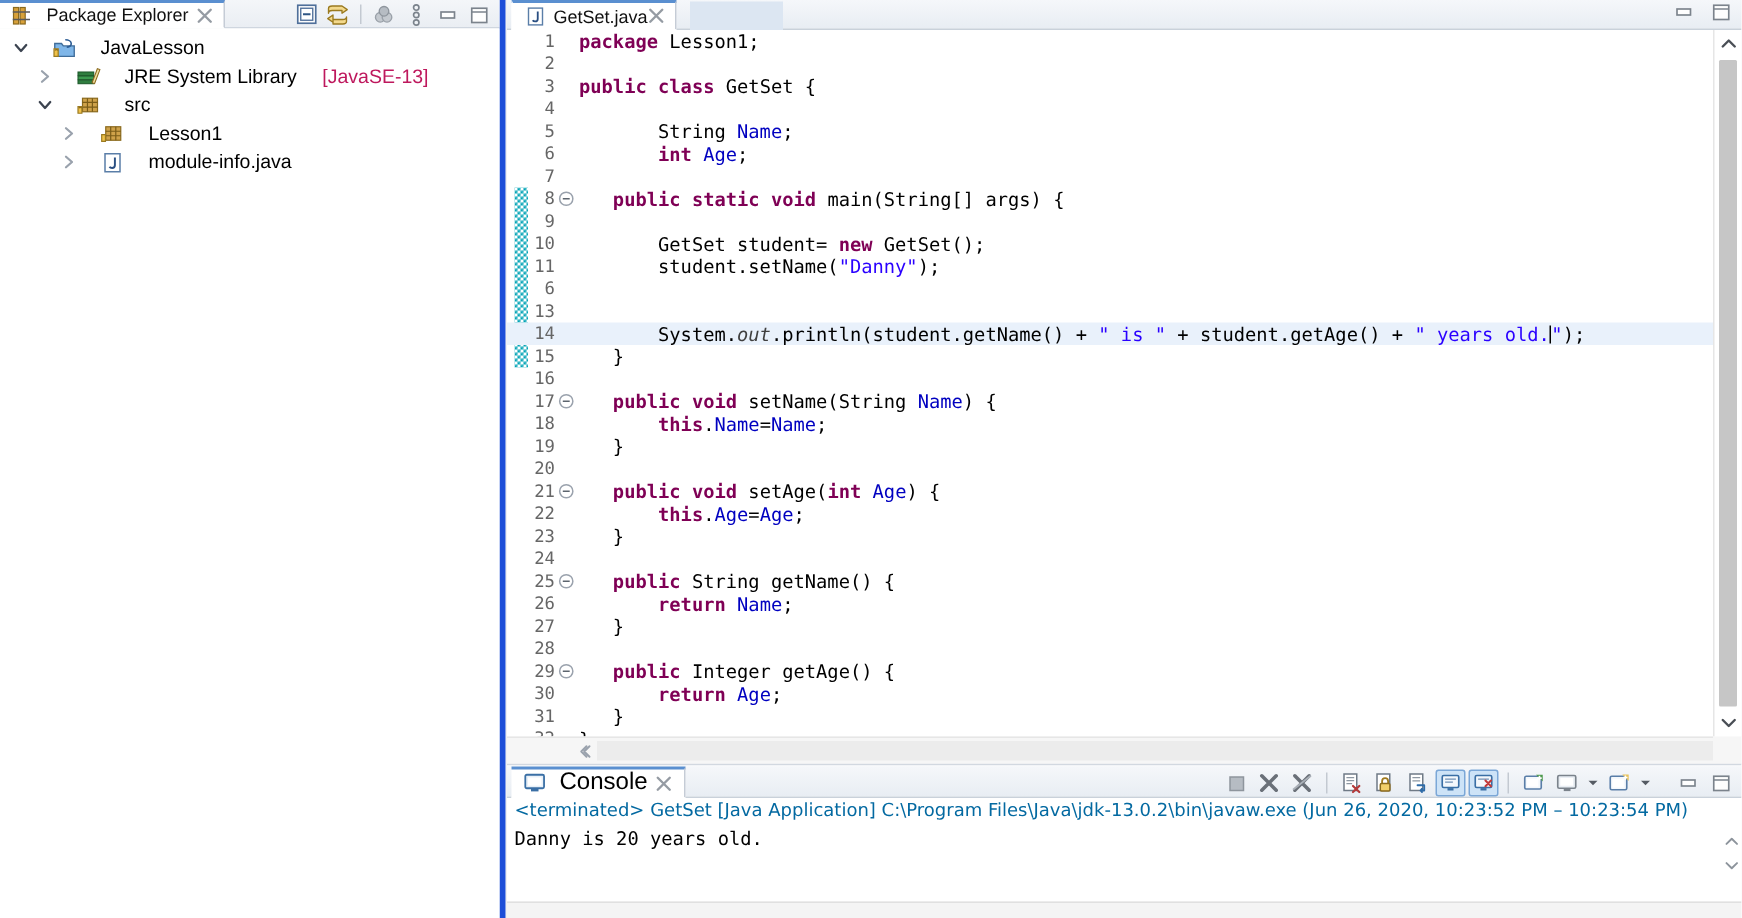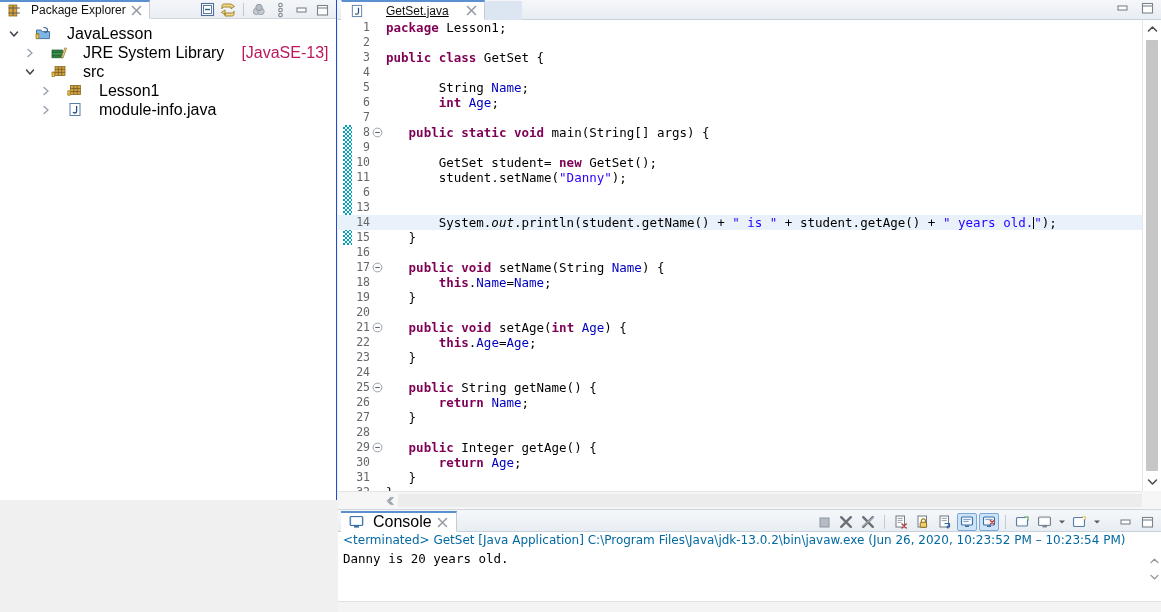--- a/index.html
+++ b/index.html
@@ -8,23 +8,23 @@
     overflow: hidden;
     background: #ffffff;
     font-family: "Liberation Sans", sans-serif;
     font-size: 12px;
     color: #000000;
   }
   .app { position: relative; width: 1161px; height: 612px; background: #f0f0f0; }
 
   
   .left-panel {
-    position: absolute; left: 0; top: 0; width: 337px; height: 500px;
-    background: #ffffff;
-    border-right: 1px solid #1d4ed8;
+    position: absolute; left: 0; top: 0; width: 337px; height: 612px;
+    background: #ffffff;
+    border-right: 4px solid #1d4ed8;
   }
   .pe-tabbar {
     position: relative; height: 19px;
     background: linear-gradient(to bottom,#f4f6f9 0%,#eaeef3 100%);
     border-bottom: 1px solid #cfd6df;
   }
   .pe-tab {
     position: absolute; left: 0; top: 0; height: 19px;
     display: flex; align-items: center; gap: 5px;
     padding: 0 7px 0 5px;
@@ -45,22 +45,22 @@
     display: flex; align-items: center; justify-content: center;
     border: 1px solid transparent; border-radius: 2px;
   }
   .tb-sep { width: 1px; height: 13px; background: #c3c9d1; margin: 0 4px; }
 
   .tree {
     position: absolute; top: 19px; left: 0; right: 0; bottom: 0;
     padding-top: 5px; overflow: hidden; background: #fff;
   }
   .tnode {
-    display: flex; align-items: center; height: 19px;
-    font-size: 16px; color: #000; white-space: nowrap; gap: 12px;
+    display: flex; align-items: flex-start; height: 19px;
+    font-size: 13px; color: #000; white-space: nowrap; gap: 12px;
   }
   .tw { display: inline-flex; width: 16px; height: 16px; align-items: center; justify-content: center; }
   .ticon { display: inline-flex; width: 18px; height: 16px; align-items: center; justify-content: center; margin-right: 3px; }
   .tlabel { }
   .tsub { color: #be185d; margin-left: 5px; }
   .d0 { padding-left: 6px; }
   .d1 { padding-left: 22px; }
   .d2 { padding-left: 38px; }
 
   
@@ -68,28 +68,27 @@
     position: absolute; left: 338px; top: 0; right: 0; bottom: 0;
     background: #f2f4f7;
   }
   .ed-tabbar {
     position: relative; height: 20px;
     background: linear-gradient(to bottom,#f5f7fa 0%,#e8edf3 100%);
     border-bottom: 1px solid #c9d1da;
   }
   .ed-tab {
     position: absolute; left: 3px; top: 0; height: 20px;
-    display: flex; align-items: center; gap: 17px;
+    display: flex; align-items: center; gap: 0;
     padding: 0 7px 0 6px;
     background: #ffffff;
     border-top: 2px solid #5a8fd0;
     border-right: 1px solid #c5ccd6;
     border-left: 1px solid #ffffff;
     border-bottom: 1px solid #ffffff;
-    text-decoration: underline;
   }
   .ed-tab-ghost {
     position: absolute; left: 122px; top: 1px; width: 62px; height: 19px;
     background: #dce6f2;
   }
   .ed-tab-title { font-size: 12px; color: #111; }
   .ed-winbtns { position: absolute; right: 6px; top: 1px; display: flex; gap: 10px; align-items: center; }
 
   .editor {
     position: absolute; left: 0; top: 20px; right: 0; height: 490px;
@@ -125,21 +124,21 @@
   }
   .fold {
     position: absolute; left: 34px; top: 2px; width: 11px; height: 11px;
   }
   .ctext { position: absolute; left: 48px; top: 0; white-space: pre; color: #000; }
 
   
   .kw  { color: #7f0055; font-weight: bold; }
   .str { color: #2a00ff; }
   .fld { color: #0000c0; }
-  .sfld{ color: #000000; font-style: italic; }
+  .sfld{ color: #404040; font-style: italic; }
   .cur { display: inline-block; width: 1px; height: 12px; background: #000; vertical-align: -2px; }
 
   .vscroll {
     position: absolute; right: 0; top: 0; width: 19px; bottom: 18px;
     background: #ffffff; border-left: 1px solid #e6e6e6;
   }
   .vs-arrow { width: 19px; height: 18px; display: flex; align-items: center; justify-content: center; }
   .vs-thumb {
     position: absolute; left: 3px; right: 3px; top: 20px; bottom: 20px;
     background: #c6c6c6; border-radius: 1px;

